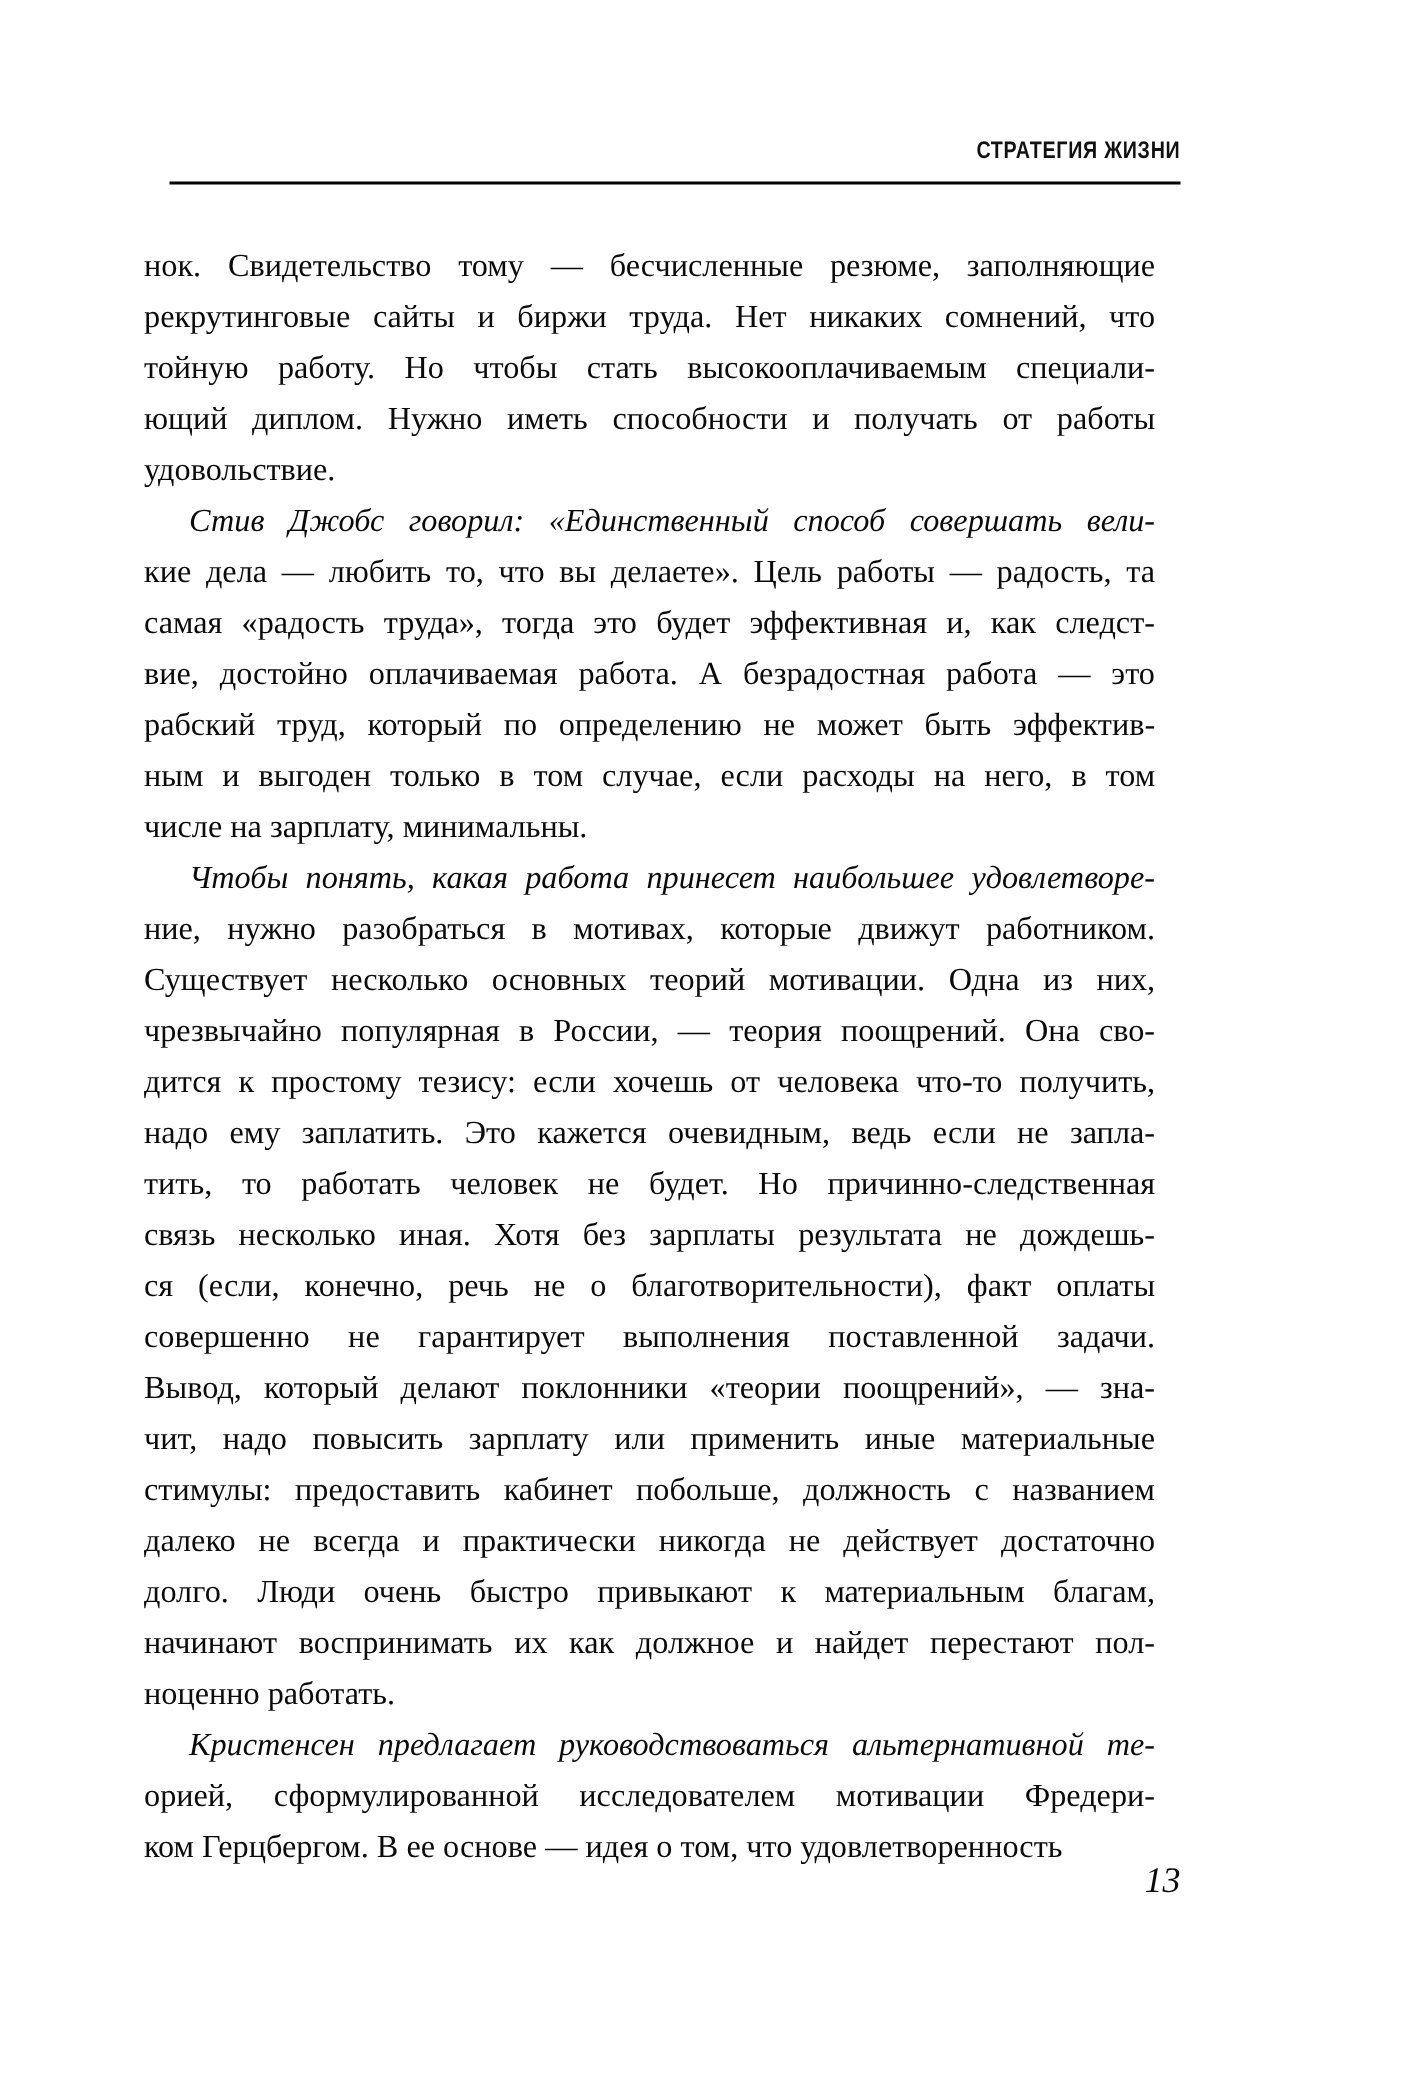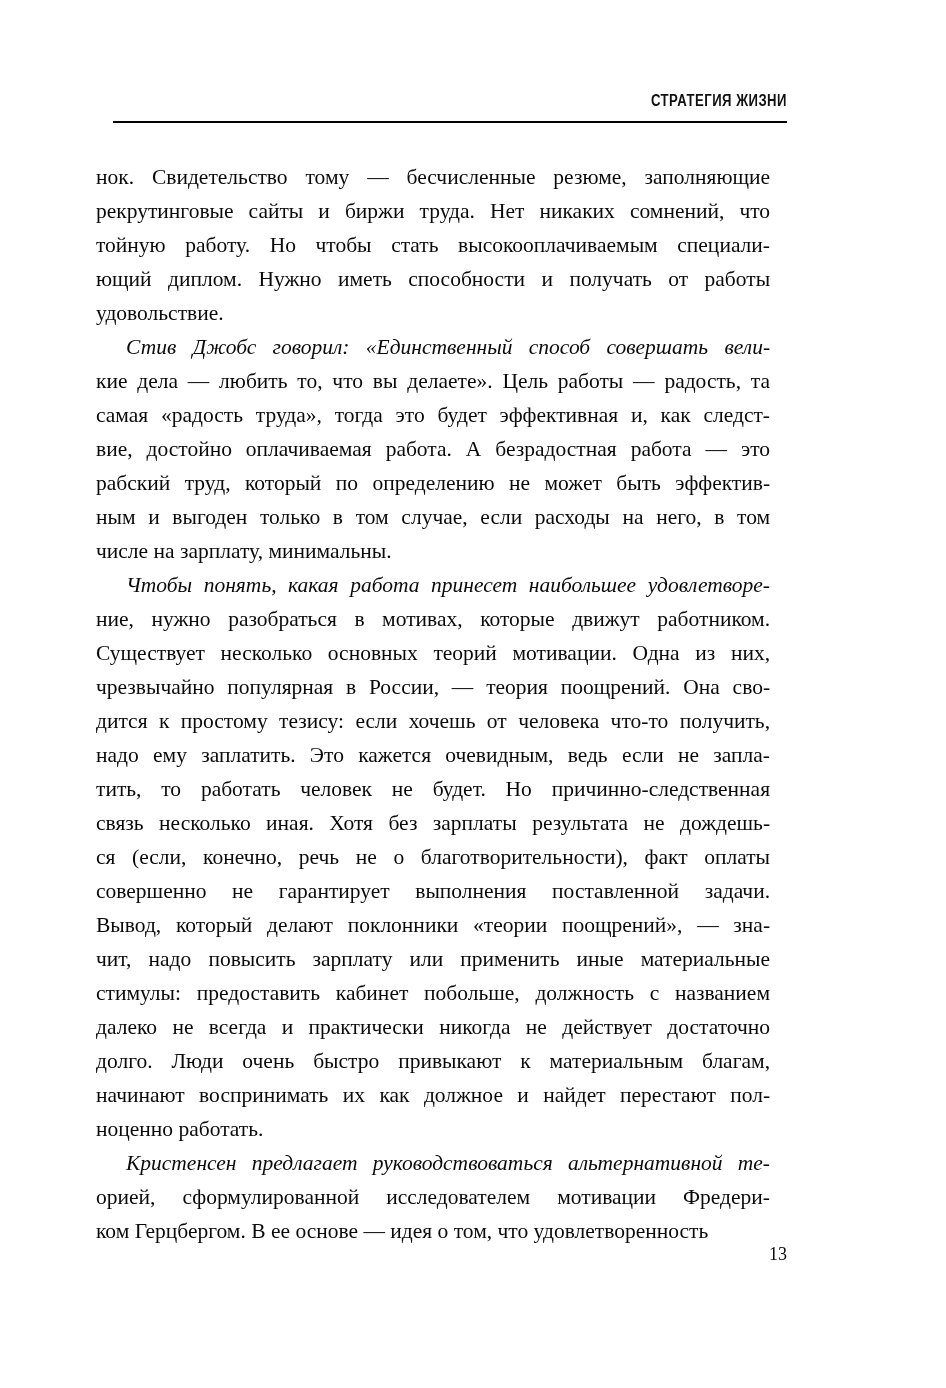--- a/index.html
+++ b/index.html
@@ -95,23 +95,24 @@
     display: inline;
   }
 
   
   .folio {
     position: absolute;
     left: 113px;
     top: 1241px;
     width: 674px;
     text-align: right;
-    font-size: 18px;
+    font-size: 24px;
     line-height: 26px;
     color: #0a0a0a;
+    font-style: italic;
   }
 </style>
 </head>
 <body>
 
 <div class="page">
 
   <div class="running-head">СТРАТЕГИЯ ЖИЗНИ</div>
 
   <div class="head-rule"></div>

